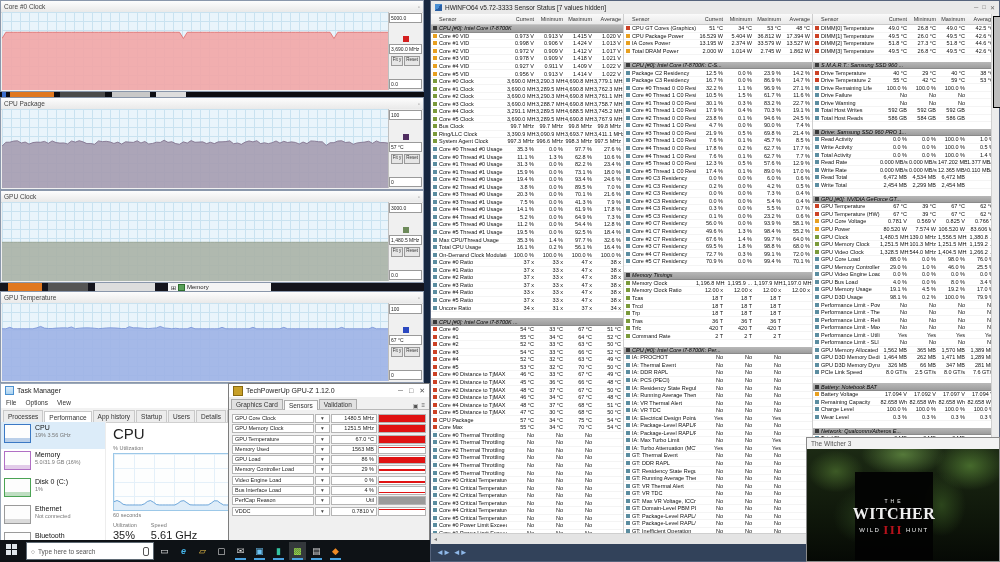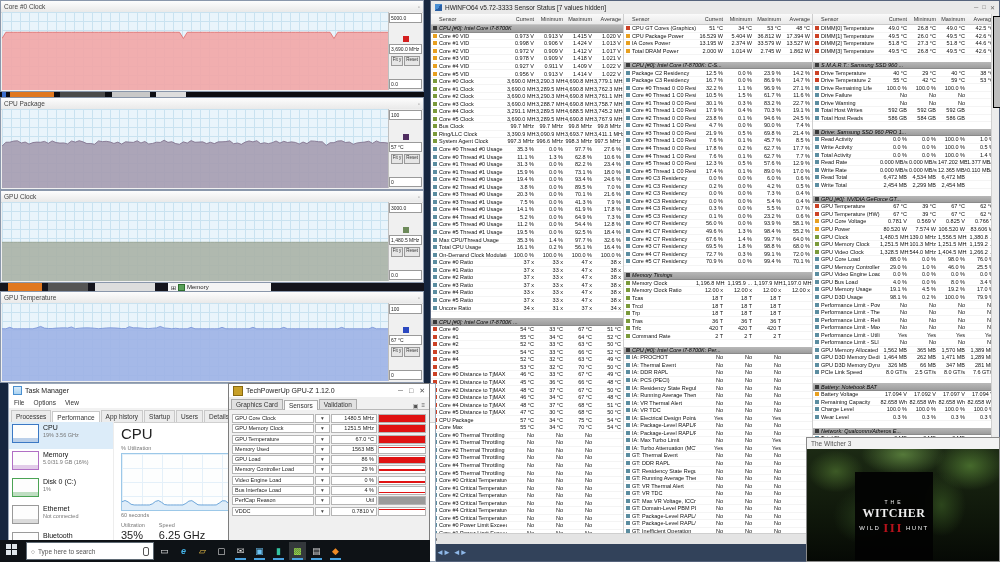--- a/index.html
+++ b/index.html
@@ -40,21 +40,21 @@
 .rv{width:27px;flex:none;text-align:right;padding-right:2px;overflow:hidden;white-space:nowrap}
 .hsec{display:flex;align-items:center;gap:2px;height:6.55px;background:linear-gradient(#b8b8b8,#9d9d9d);font-size:5.5px;font-style:italic;color:#000;padding-left:2px;overflow:hidden;white-space:nowrap;border-bottom:1px solid #8a8a8a}
 .chip{width:4px;height:4px;background:#3a3a3a;flex:none}
 .hgap{height:6.55px}
 .hw-vs{position:absolute;right:0;top:13px;width:7px;bottom:27px;background:#ececec;border-left:1px solid #d0d0d0}
 .hw-vs .thumb{position:absolute;left:1px;right:1px;top:2px;height:90px;background:#bdbdbd}
 .hw-hs{position:absolute;left:0;right:7px;bottom:17px;height:10px;background:#e4e4e4;border-top:1px solid #cfcfcf;display:flex;justify-content:space-between;align-items:center;font-size:5px;color:#777;padding:0 2px}
 .hw-foot{position:absolute;left:0;right:0;bottom:0;height:17px;background:#32425a;display:flex;align-items:center;gap:3px;padding-left:5px;color:#8fb8e8;font-size:8px}
 .hw-foot span{letter-spacing:-1px}
 
-.tm{left:8px;top:383px;width:428px;height:179px;background:#fff;border:1px solid #9aa7b8;z-index:3}
+.tm{left:0;top:383px;width:428px;height:179px;background:#fff;border:1px solid #9aa7b8;z-index:3}
 .tm-title{height:13px;display:flex;align-items:center;gap:3px;padding:0 4px;font-size:7px;color:#222;background:#fff}
 .tm-appico{width:7px;height:7px;border:1px solid #4a90d0;background:linear-gradient(#d9ecfb,#aad2f0);flex:none}
 .tm-menu{height:11px;display:flex;gap:9px;align-items:center;padding-left:5px;font-size:6.5px;color:#333;background:#fff}
 .tm-tabs{height:14px;background:#f2f2f2;border-bottom:1px solid #d0d0d0;display:flex;align-items:flex-end;padding-left:2px;font-size:6.5px;color:#333}
 .tm-tab{padding:2px 4px 2px;border:1px solid #c9c9c9;border-bottom:none;background:#ececec;margin-right:1px;white-space:nowrap}
 .tm-tab.on{background:#fff;position:relative;top:1px}
 .tm-side{position:absolute;left:0;top:38px;width:104px;bottom:0;border-right:1px solid #ededed;overflow:hidden;background:#fff}
 .tm-item{height:23px;display:flex;gap:4px;padding:2px 3px;align-items:flex-start}
 .tm-item.sel{background:#dcecf9}
 .thumb{width:25px;height:17px;border:1px solid;background:#fdfdfd;flex:none;position:relative;overflow:hidden}
@@ -102,21 +102,21 @@
 .wt-title{height:11px;background:#f2f2f2;border-bottom:1px solid #d0d0d0;display:flex;align-items:center;padding:0 4px;font-size:6.5px;color:#555}
 .wt-scene{position:absolute;top:11px;left:0;right:0;bottom:0;overflow:hidden;background:
  radial-gradient(40px 30px at 15% 20%,#3d5a26,transparent 70%),
  radial-gradient(50px 35px at 85% 15%,#466a2c,transparent 70%),
  radial-gradient(35px 45px at 70% 50%,#2c451c,transparent 70%),
  radial-gradient(45px 40px at 30% 60%,#24381a,transparent 70%),
  radial-gradient(60px 30px at 50% 5%,#55793a,transparent 70%),
  linear-gradient(#1c2a14,#0d1409 70%,#060905)}
 .wt-logo{position:absolute;left:48px;top:23px;width:78px;height:88px;background:rgba(2,2,2,.93);display:flex;flex-direction:column;align-items:center;justify-content:center;color:#efefef}
 .wt-the{font-size:5px;letter-spacing:3px}
-.wt-name{font-size:12px;font-weight:bold;letter-spacing:.5px;font-family:"Liberation Serif",serif;margin-top:1px}
+.wt-name{font-size:16px;font-weight:bold;letter-spacing:.5px;font-family:"Liberation Serif",serif;margin-top:1px}
 .wt-sub{display:flex;align-items:center;gap:3px;margin-top:2px;font-size:6px;letter-spacing:1.5px}
 .wt-iii{color:#b5121b;font-size:13px;font-weight:bold;font-family:"Liberation Serif",serif;line-height:10px}
 
 .tb{left:0;top:540px;width:430px;height:22px;background:#0e1216;display:flex;align-items:center;z-index:9;padding-left:4px}
 .tb-start{width:14px;height:14px;display:grid;grid-template-columns:5px 5px;grid-template-rows:5px 5px;gap:1px;margin:0 6px 0 2px}
 .tb-start b{background:#dfe5ea}
 .tb-search{width:118px;height:16px;background:#fff;border:1px solid #5f6a74;display:flex;align-items:center;gap:3px;padding:0 4px;font-size:6.5px;color:#555}
 .tb-mic{margin-left:auto;width:4px;height:7px;border:1px solid #555;border-radius:2px}
 .tbi{width:17px;height:18px;margin-left:2px;display:flex;align-items:center;justify-content:center;font-size:9px;position:relative;flex:none}
 .tbi.open::after{content:"";position:absolute;left:3px;right:3px;bottom:0;height:2px;background:#4aa3e0}
@@ -1898,21 +1898,21 @@
         </svg>
       </div>
     <div class="tm-sec">60 seconds</div>
     <div class="tm-stats">
       <div class="tm-stat">
         <small>Utilization</small>
         <b>35%</b>
       </div>
       <div class="tm-stat">
         <small>Speed</small>
-        <b>6.25 GHz</b>
+        <b>5.61 GHz</b>
       </div>
       <div class="tm-rlabels">
         <small>Base speed:</small>
         <small>Sockets:</small>
       </div>
     </div>
   </div>
 </div>
 
 <div class="abs gz">

